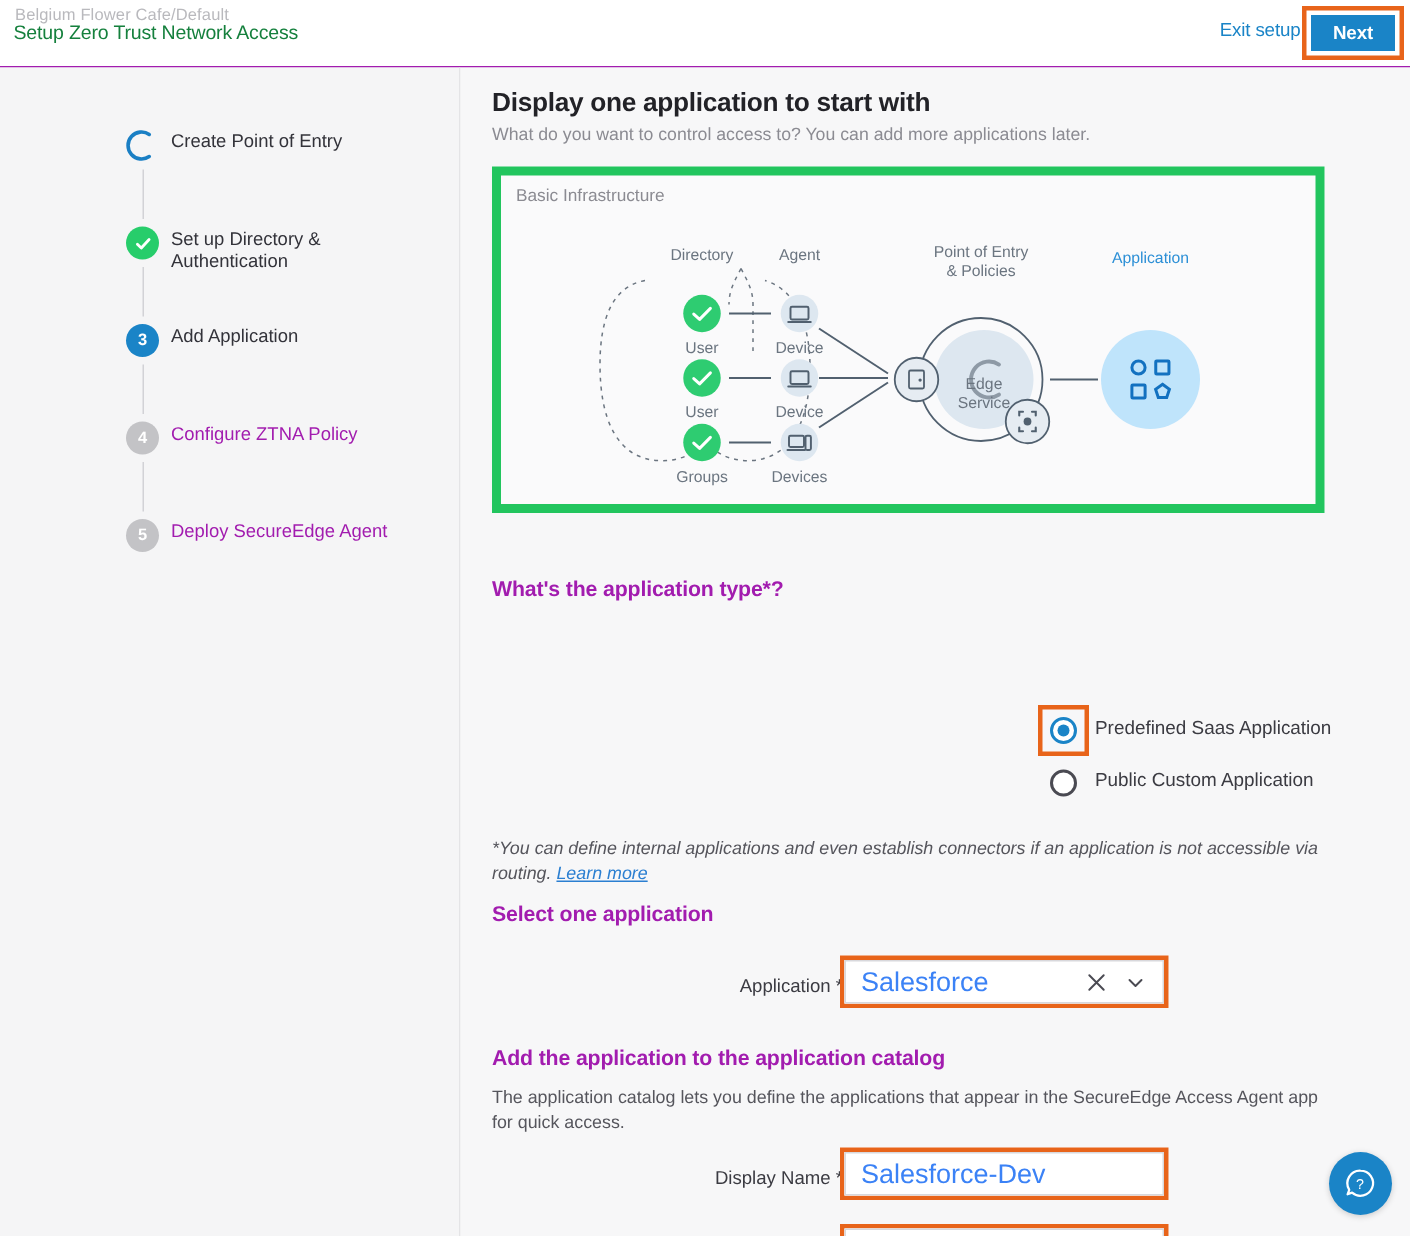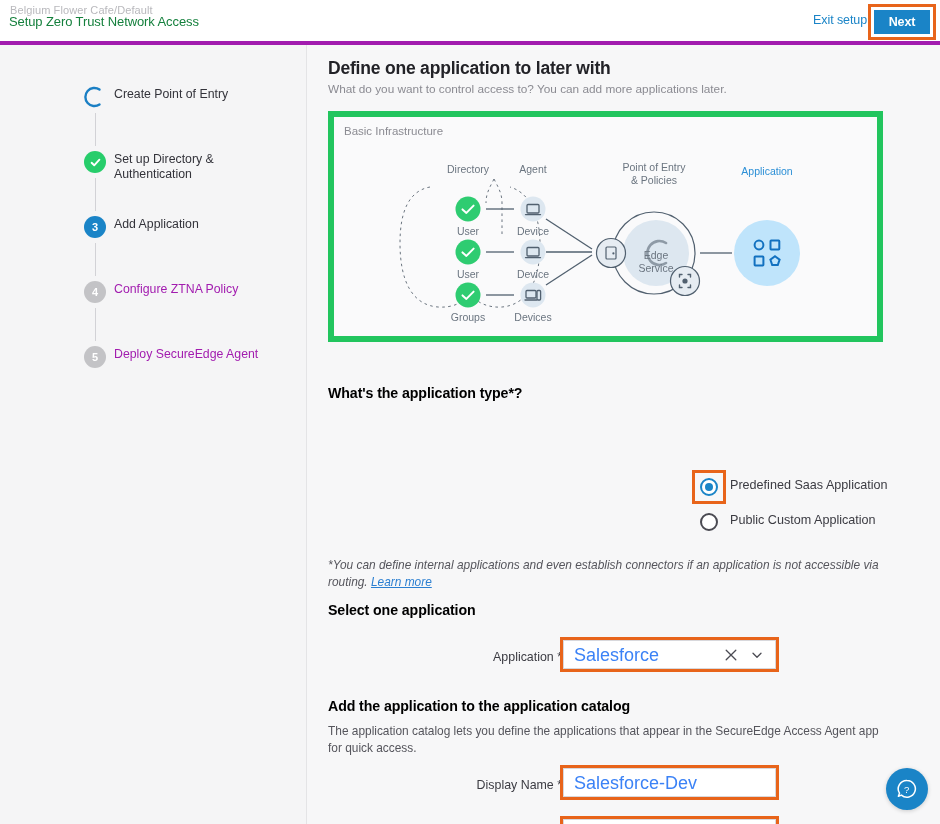--- a/index.html
+++ b/index.html
@@ -14,21 +14,21 @@
     position: relative;
     width: 940px; height: 824px;
     background: #f7f7f8;
   }
 
   
   .header {
     position: absolute; left: 0; top: 0;
     width: 940px; height: 45px;
     background: #ffffff;
-    border-bottom: 4px solid #a21caf;
+    border-bottom: 1px solid #a21caf;
   }
   .breadcrumb {
     position: absolute; left: 10px; top: 4px;
     font-size: 11px; color: #b9b9bd; letter-spacing: .1px;
   }
   .page-title {
     position: absolute; left: 9px; top: 14px;
     font-size: 13px; color: #15803d; letter-spacing: -.1px;
   }
   .exit-setup {
@@ -112,21 +112,21 @@
   }
   .diagram-card .card-title {
     position: absolute; left: 10px; top: 8px;
     font-size: 11.5px; color: #8b8b92;
   }
   .diagram-svg { position: absolute; left: 0; top: 0; }
 
   
   .h2 {
     position: absolute; left: 21px;
-    font-size: 14.2px; font-weight: bold; color: #000000;
+    font-size: 14.2px; font-weight: bold; color: #a21caf;
     letter-spacing: -.1px;
   }
   .body-text {
     position: absolute; left: 21px;
     width: 560px;
     font-size: 11.9px; line-height: 16.5px; color: #55555c;
   }
   .link {
     color: #2b7fd1; text-decoration: underline; cursor: pointer;
   }
@@ -252,21 +252,21 @@
     </div>
 
     <div class="step" style="top:301px;">
       <div class="step-badge badge-todo">5</div>
       <div class="step-label muted">Deploy SecureEdge Agent</div>
     </div>
   </div>
 
   <div class="main">
 
-    <div class="h1">Define one application to later with</div>
+    <div class="h1">Display one application to start with</div>
     <div class="sub">What do you want to control access to? You can add more applications later.</div>
 
     <div class="diagram-card">
       <div class="card-title">Basic Infrastructure</div>
 
       <svg class="diagram-svg" width="555" height="231" viewBox="0 0 555 231">
         <g font-family="Liberation Sans, sans-serif" font-size="10.5" fill="#6b7580">
 
           <text x="134" y="56" text-anchor="middle">Directory</text>
           <text x="199" y="56" text-anchor="middle">Agent</text>

